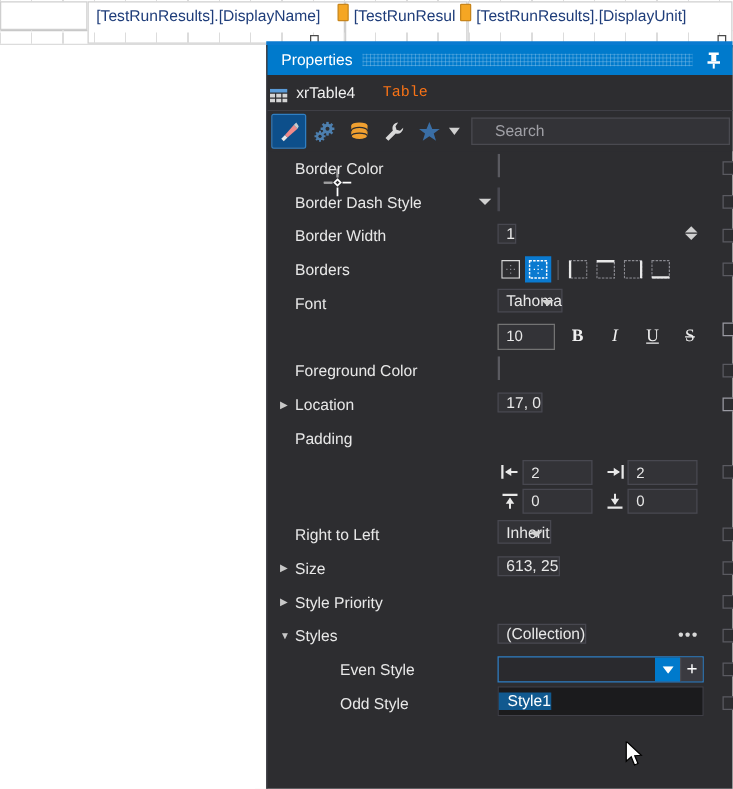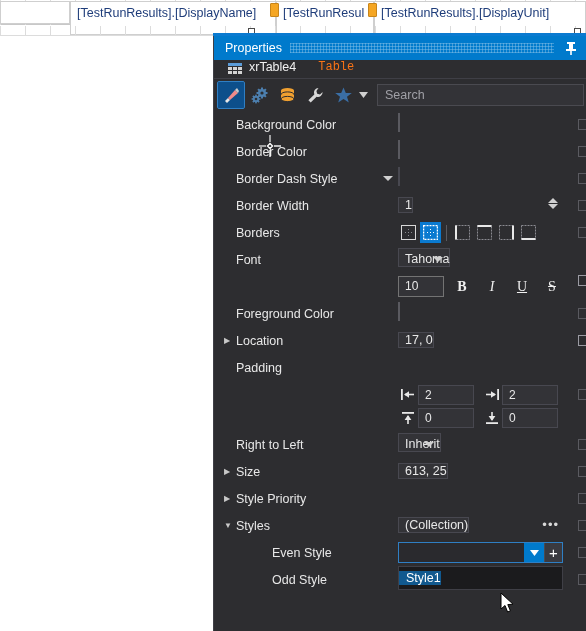--- a/index.html
+++ b/index.html
@@ -86,23 +86,23 @@
     flex: 1; height: 10px; margin: 0 8px;
     background-image: repeating-linear-gradient(to right, rgba(255,255,255,.45) 0 1px, transparent 1px 3px),
                       repeating-linear-gradient(to bottom, rgba(255,255,255,.45) 0 1px, transparent 1px 3px);
     background-size: 3px 3px;
     opacity: .55;
   }
   .pin-btn { width: 18px; height: 18px; display:flex; align-items:center; justify-content:center; cursor: pointer; }
 
   
   .obj-row {
-    height: 19px;
-    display: flex; align-items: flex-start;
-    padding-left: 14px;
+    height: 29px;
+    display: flex; align-items: center;
+    padding-left: 2px;
     border-bottom: 1px solid #3f3f46;
     background: #2d2d30;
   }
   .tbl-icon { width: 14px; height: 11px; margin-right: 7px; position: relative; }
   .obj-name { font-size: 12.5px; color: #f0f0f0; margin-right: 22px; }
   .obj-type { font-size: 12px; color: #f97316; font-family: Liberation Mono, monospace; }
 
   
   .toolbar {
     height: 32px; display: flex; align-items: center;
@@ -113,21 +113,21 @@
     width: 26px; height: 26px; margin-right: 2px;
     display: flex; align-items: center; justify-content: center;
     border-radius: 1px; cursor: pointer;
   }
   .tb-btn.active { background: #0d4f8b; outline: 1px solid #2f7fc4; }
   .tb-caret { width: 11px; height: 26px; display:flex; align-items:center; justify-content:center; cursor:pointer;}
   .search-box {
     flex: 1; height: 22px; margin: 0 2px 0 8px;
     background: #333337; border: 1px solid #4a4a50;
     color: #a0a0a6; font-size: 12.5px;
-    line-height: 20px; padding-left: 7px;
+    line-height: 20px; padding-left: 18px;
     overflow: hidden; white-space: nowrap;
   }
 
   
   .pgrid { position: relative; }
   .prow {
     position: relative;
     display: flex; align-items: center;
     height: 27px;
     padding-left: 10px;
@@ -331,28 +331,20 @@
     <div class="tb-caret">
       <svg width="9" height="6" viewBox="0 0 9 6" aria-hidden="true">
           <polygon points="0,0 9,0 4.5,6" fill="#d0d0d0"></polygon>
         </svg>
     </div>
     <div class="search-box">Search</div>
   </div>
 
   <div class="pgrid">
 
-    <div class="prow">
-      <span class="spacer12"></span>
-      <span class="plabel">Background Color</span>
-      <span class="pval">
-        <span class="swatch transparent"></span>
-      </span>
-      <span class="pchk"></span>
-    </div>
 
     <div class="prow">
       <span class="spacer12"></span>
       <span class="plabel">Border Color</span>
       <span class="pval">
         <span class="swatch black"></span>
       </span>
       <span class="pchk"></span>
     </div>
 

